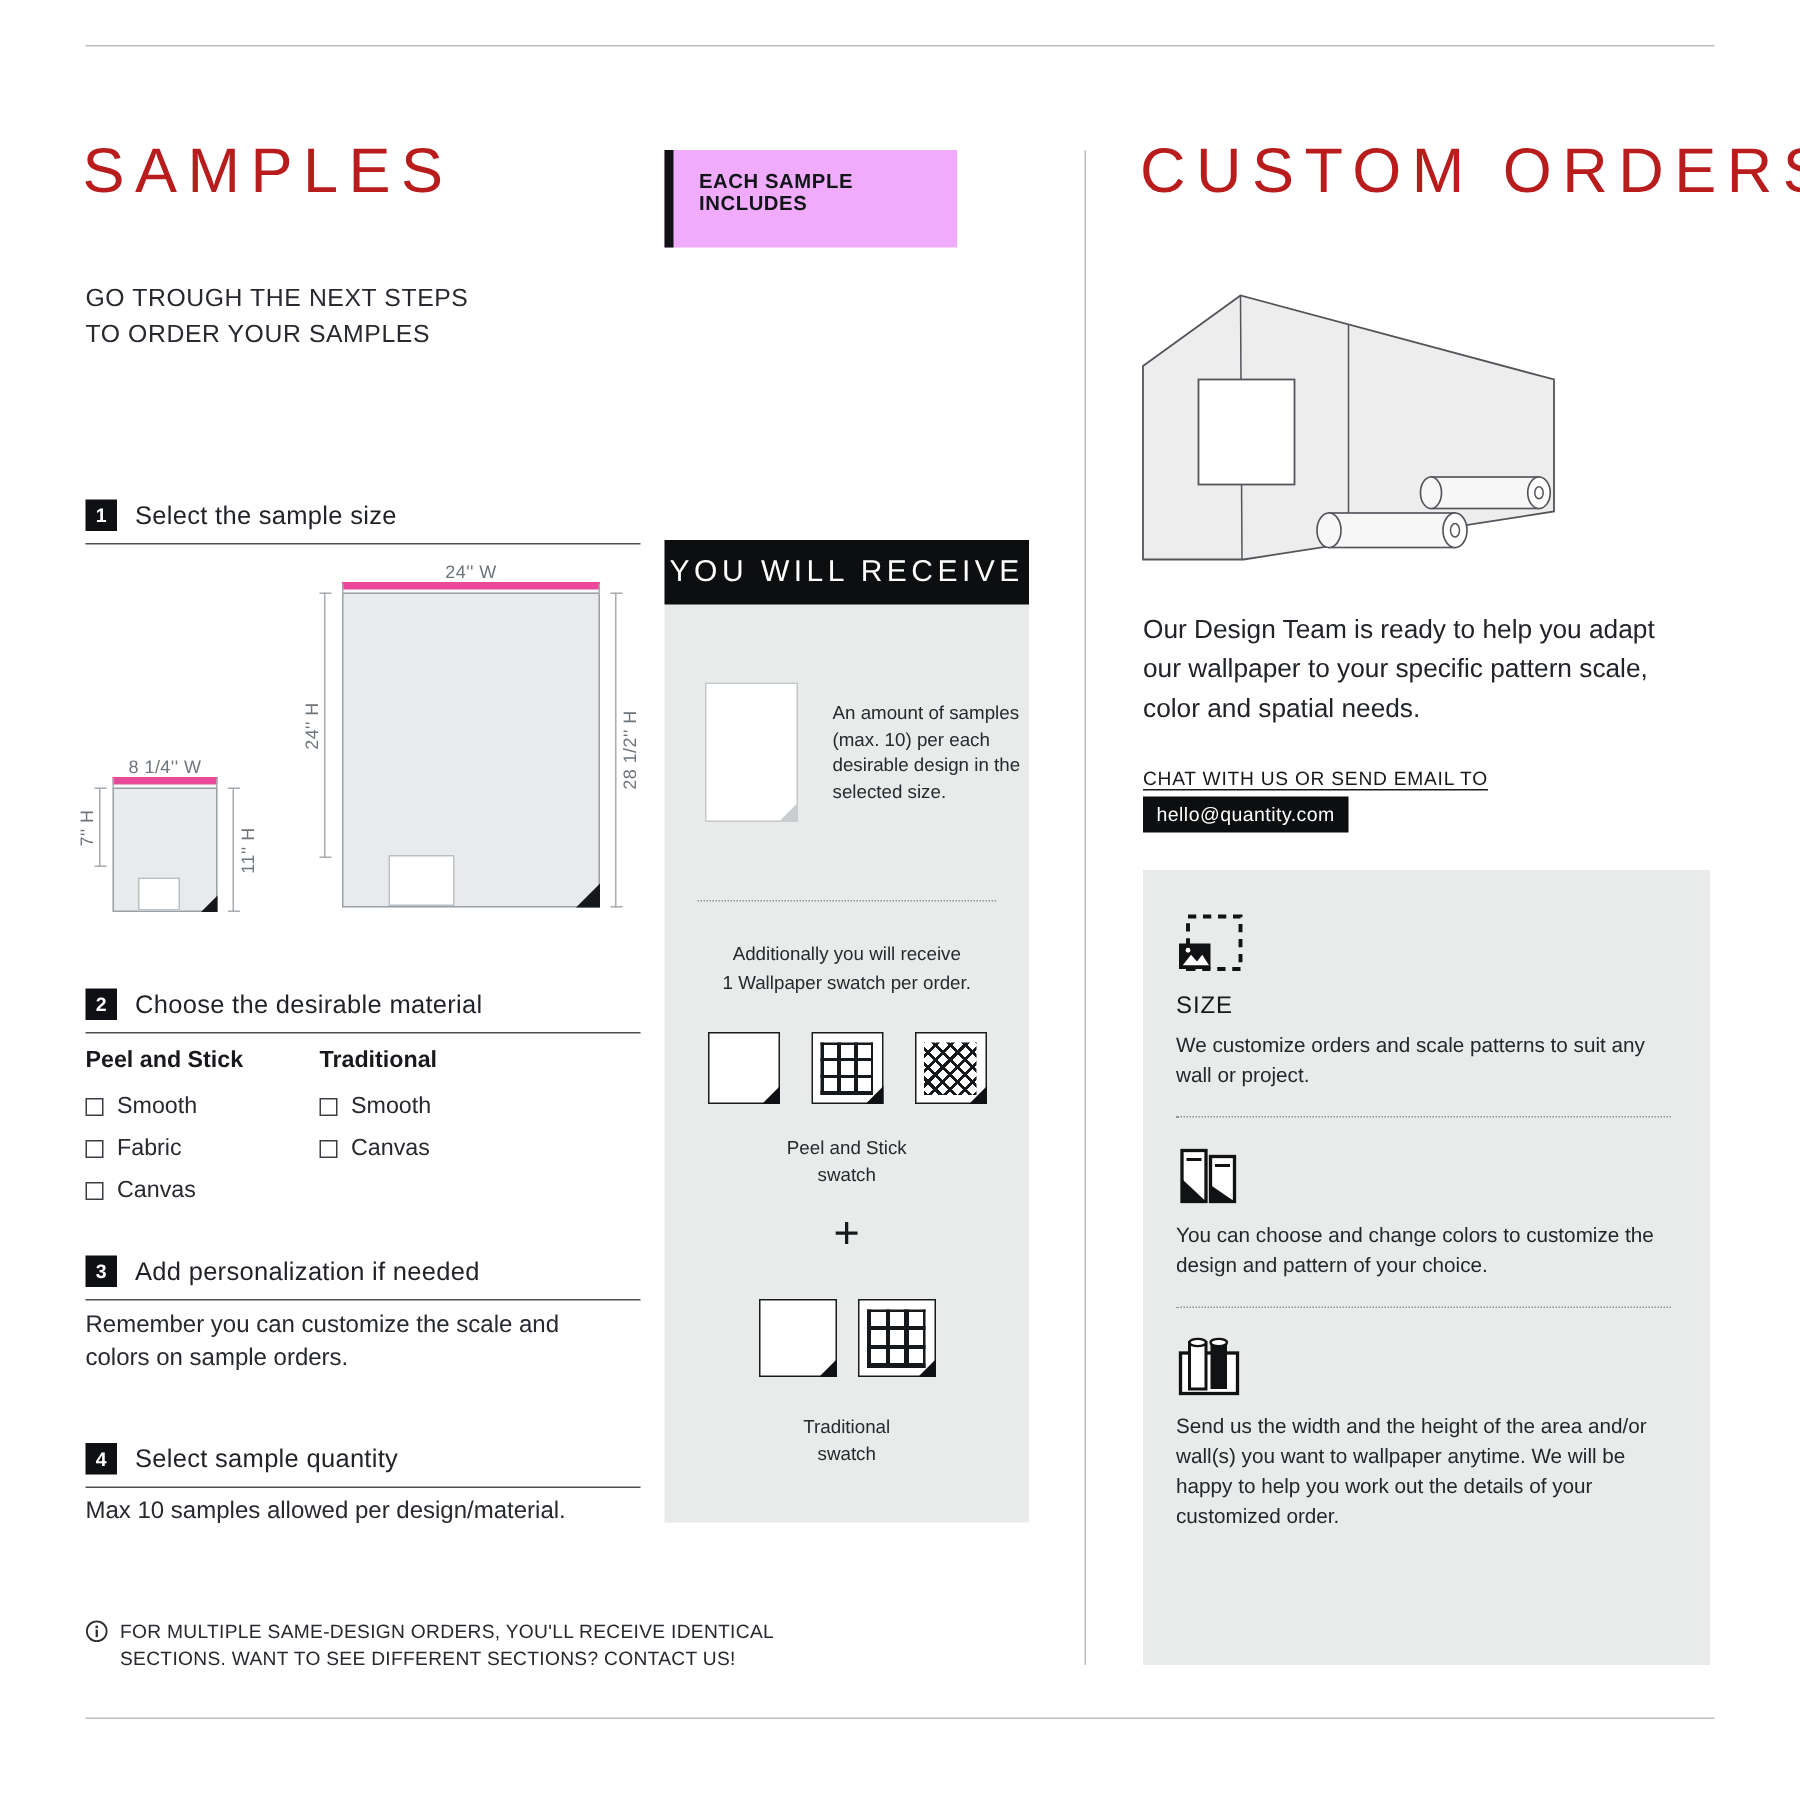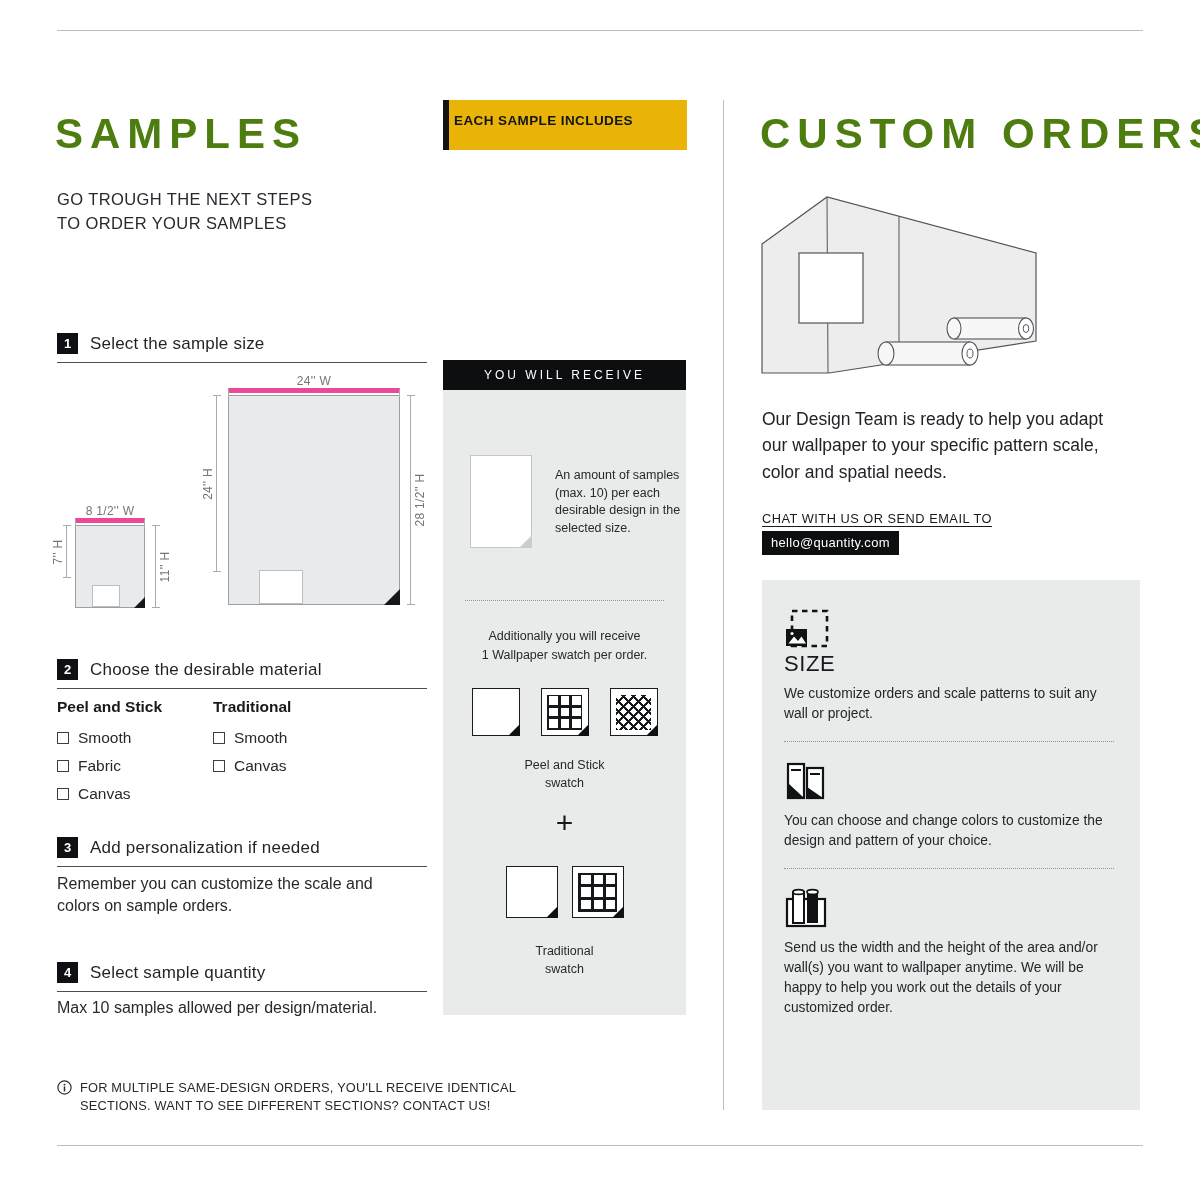--- a/index.html
+++ b/index.html
@@ -4,28 +4,28 @@
 <style>
   * { margin:0; padding:0; box-sizing:border-box; }
   html, body { width:1200px; height:1200px; }
   body { background:#ffffff; font-family:"Liberation Sans", sans-serif; color:#212428; position:relative; overflow:hidden; }
 
   .rule { position:absolute; left:57px; width:1086px; height:1px; background:#bcbec0; }
   #top-rule { top:30px; }
   #bottom-rule { top:1145px; }
   #v-divider { position:absolute; left:723px; top:100px; width:1px; height:1010px; background:#bcbec0; }
 
-  .big-title { position:absolute; font-size:42px; font-weight:700; letter-spacing:7px; color:#4d7c0f; white-space:nowrap;margin-top:20px; }
+  .big-title { position:absolute; font-size:42px; font-weight:400; letter-spacing:7px; color:#b91c1c; white-space:nowrap; }
   #samples-title { left:55px; top:90px; }
   #custom-title { left:760px; top:90px; }
 
   #samples-intro { position:absolute; left:57px; top:188px; font-size:16.5px; line-height:1.45; letter-spacing:0.4px; white-space:pre-line; color:#26292d; }
 
   
-  #includes-box { position:absolute; left:443px; top:100px; width:244px; background:#eab308; border-left:6px solid #101214; padding:13px 14px 15px 5px; }
+  #includes-box { position:absolute; left:443px; top:100px; width:195px; background:#f0abfc; border-left:6px solid #101214; padding:13px 14px 15px 17px; }
   #includes-title { font-size:13.5px; font-weight:bold; letter-spacing:0.4px; color:#131619; margin-bottom:7px; }
   .includes-item { list-style:none; font-size:13px; line-height:1.5; color:#23262a; position:relative; padding-left:10px; }
   .includes-item::before { content:"-"; position:absolute; left:0; }
 
   
   .step { position:absolute; left:57px; width:370px; display:flex; align-items:center; gap:12px; padding-bottom:8px; border-bottom:1px solid #4c5054; }
   #step-1 { top:333px; } #step-2 { top:659px; } #step-3 { top:837px; } #step-4 { top:962px; }
   .step-num { width:21px; height:21px; flex:0 0 21px; background:#0e1013; color:#fff; font-size:13px; font-weight:bold; display:flex; align-items:center; justify-content:center; }
   .step-label { font-size:17px; color:#1f2226; letter-spacing:0.2px; }
 
@@ -69,21 +69,21 @@
   #personalization-note { top:873px; width:350px; }
   #quantity-note { top:997px; width:390px; }
 
   
   #footnote { position:absolute; left:57px; top:1079px; width:480px; display:flex; gap:8px; }
   #footnote p { font-size:12.8px; line-height:1.4; letter-spacing:0.2px; color:#26292d; width:452px; }
   #footnote svg { flex:0 0 15px; margin-top:1px; }
 
   
   #receive-panel { position:absolute; left:443px; top:360px; width:243px; height:655px; background:#e9eaea; }
-  #receive-header { height:30px; background:#0c0e10; color:#fff; font-size:12px; letter-spacing:3px; display:flex; align-items:center; justify-content:center; }
+  #receive-header { height:43px; background:#0c0e10; color:#fff; font-size:20px; letter-spacing:3px; display:flex; align-items:center; justify-content:center; }
   #receive-sheet { position:absolute; left:27px; top:95px; width:62px; height:93px; background:#fff; border:1px solid #c2c7c9; }
   #receive-sheet .sheet-fold { position:absolute; right:-1px; bottom:-1px; width:0; height:0; border-style:solid; border-width:0 0 13px 13px; border-color:transparent transparent #c9cdcf transparent; }
   #receive-sample-note { position:absolute; left:112px; top:107px; width:128px; font-size:12.5px; line-height:1.4; color:#26292d; }
   .dotted { border-top:1px dotted #8f969b; }
   #receive-dotted { position:absolute; left:22px; top:240px; width:199px; }
   #receive-additional { position:absolute; left:10px; top:267px; width:223px; text-align:center; font-size:12.5px; line-height:1.5; color:#26292d; white-space:pre-line; }
   .swatch-row { position:absolute; left:0; width:100%; display:flex; justify-content:center; }
   #swatch-row-1 { top:328px; gap:21px; }
   #swatch-row-2 { top:506px; gap:14px; }
   .swatch { position:relative; background:#fff; border:1px solid #191c1f; }
@@ -105,21 +105,21 @@
   #trad-caption { top:582px; }
   #plus-sign { position:absolute; left:0; top:446px; width:100%; text-align:center; font-size:30px; font-weight:300; color:#16191c; }
 
   
   #house-illustration { position:absolute; left:758px; top:190px; }
   #custom-intro { position:absolute; left:762px; top:406px; width:356px; font-size:17.5px; line-height:1.5; color:#202327; }
   #contact-label { position:absolute; left:762px; top:511px; font-size:12.8px; letter-spacing:0.5px; color:#17191c; text-decoration:underline; text-underline-offset:3px; }
   #email-badge { position:absolute; left:762px; top:531px; background:#0c0e10; color:#fff; font-size:13px; letter-spacing:0.3px; padding:4px 9px 5px; }
 
   #features-panel { position:absolute; left:762px; top:580px; width:378px; height:530px; background:#e9eaea; padding:28px 24px 0 22px; }
-  .feature-title { font-size:22px; letter-spacing:0.6px; color:#17191c; margin-top:1px; }
+  .feature-title { font-size:16px; letter-spacing:0.6px; color:#17191c; margin-top:12px; }
   .feature-text { font-size:13.8px; line-height:1.45; color:#23262a; margin-top:7px; width:322px; }
   .feature-divider { border-top:1px dotted #8f969b; width:330px; margin:17px 0 18px; }
   .feature-icon { display:block; }
 </style>
 </head>
 <body>
 
 <div id="top-rule" class="rule"></div>
 <div id="bottom-rule" class="rule"></div>
 <div id="v-divider"></div>
@@ -149,21 +149,21 @@
 <div id="dim-large-w" class="dim-h">
     <span class="dim-label">24'' W</span>
   </div>
 <div id="dim-large-hl" class="dim-v lab-left">
     <span class="dim-label">24'' H</span>
   </div>
 <div id="dim-large-hr" class="dim-v lab-right">
     <span class="dim-label">28 1/2'' H</span>
   </div>
 <div id="dim-small-w" class="dim-h">
-    <span class="dim-label">8 1/2'' W</span>
+    <span class="dim-label">8 1/4'' W</span>
   </div>
 <div id="dim-small-hl" class="dim-v lab-left">
     <span class="dim-label">7'' H</span>
   </div>
 <div id="dim-small-hr" class="dim-v lab-right">
     <span class="dim-label">11'' H</span>
   </div>
 
 <div id="step-2" class="step">
   <span class="step-num">2</span>

